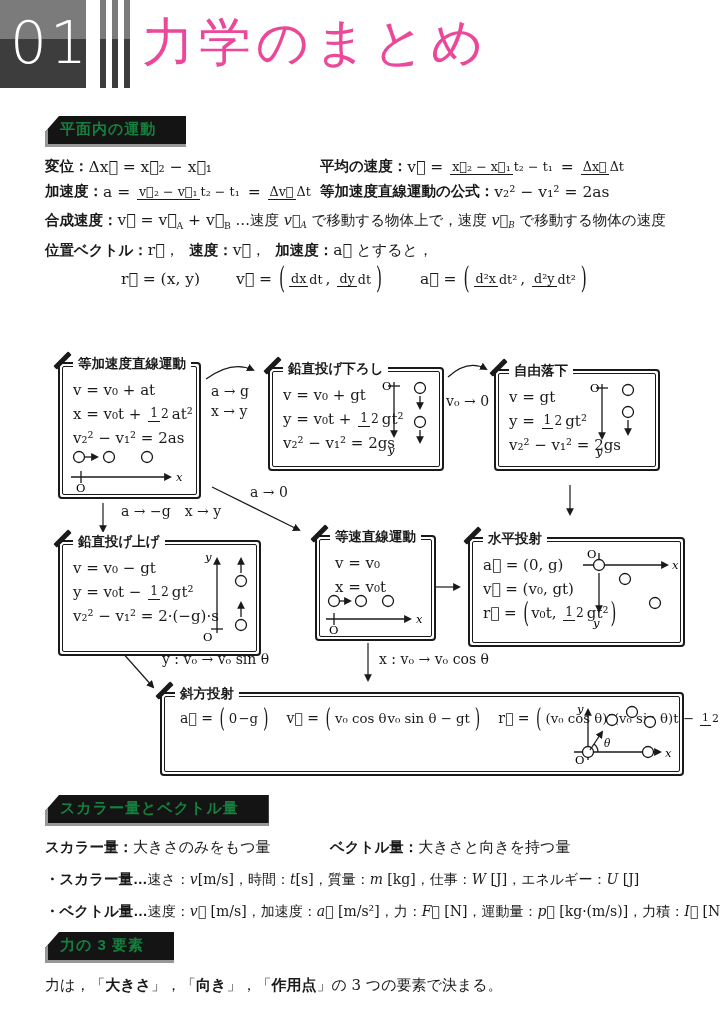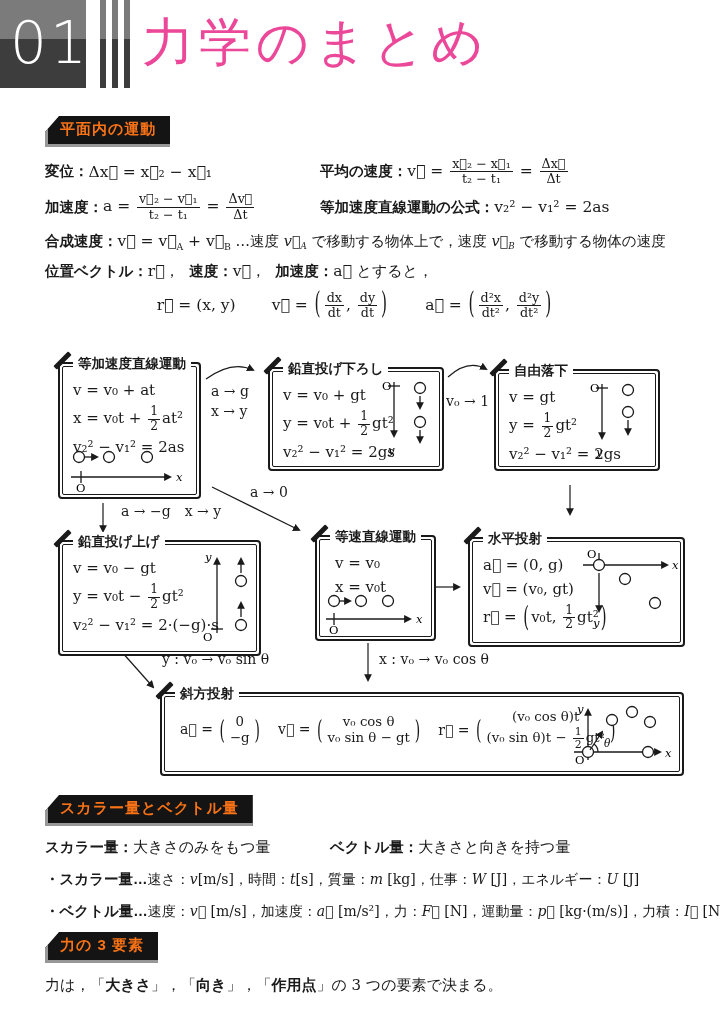--- a/index.html
+++ b/index.html
@@ -12,29 +12,29 @@
   .chap-box{position:absolute;left:0;top:0;width:86px;height:88px;
             background:linear-gradient(to bottom,var(--chapter-light) 0 44%,var(--chapter-dark) 44% 100%);}
   .chap-num{position:absolute;left:10px;top:0;line-height:86px;font-size:58px;color:#fff;
             font-family:"DejaVu Sans",sans-serif;font-weight:300;letter-spacing:3px;}
   .bars{position:absolute;left:100px;top:0;height:88px;display:flex;gap:6px;}
   .bars i{display:block;width:6px;height:100%;
           background:linear-gradient(to bottom,var(--chapter-light) 0 44%,var(--chapter-dark) 44% 100%);}
   .page-title{position:absolute;left:142px;top:8px;margin:0;font-size:52px;font-weight:500;
               color:#ec4899;letter-spacing:5px;font-family:"Liberation Sans",sans-serif;}
   
-  .badge{display:inline-block;background:#141414;color:#f97316;font-weight:700;font-size:15px;
-         padding:4px 14px 5px 12px;border-left:3px solid var(--shadow);border-bottom:3px solid var(--shadow);
+  .badge{display:inline-block;background:#141414;color:#15803d;font-weight:700;font-size:15px;
+         padding:4px 30px 5px 12px;border-left:3px solid var(--shadow);border-bottom:3px solid var(--shadow);
          clip-path:polygon(0 52%,14px 0,100% 0,100% 100%,0 100%);letter-spacing:1px;}
   
   .math,.clabel{font-family:"DejaVu Serif",serif;white-space:pre;}
   .mtext{font-family:"DejaVu Serif",serif;font-style:normal;white-space:pre;}
   .mit{font-style:italic;}
   .jl{font-weight:700;font-size:14.5px;white-space:pre;}
-  .frac,.colv{display:inline-flex;flex-direction:column;align-items:center;vertical-align:middle;
+  .frac,.colv{display:inline-flex;flex-direction:row;align-items:center;vertical-align:middle;
               font-size:0.82em;line-height:1.12;margin:0 2px;text-align:center;}
   .colv{font-size:0.95em;row-gap:1px;}
   .frac>.fr-top{border-bottom:1.3px solid currentColor;padding:0 2px;}
   .frac>.fr-bot,.colv>.fr-bot{padding:0 1px;}
   .bp{display:inline-block;transform:scaleY(1.9);transform-origin:center;margin:0 2px;font-weight:400;}
   .msub{font-size:0.6em;vertical-align:-0.4em;font-style:inherit;}
   
   .sec1{position:absolute;top:116px;left:0;right:0;padding-left:45px;}
   .fline{display:flex;align-items:center;margin-top:10px;font-size:15px;white-space:nowrap;}
   .fline .math{font-size:15.5px;}
@@ -146,21 +146,21 @@
         <path d="M212 132 L299 175" marker-end="url(#m0)"></path>
         <path d="M570 130 L570 159" marker-end="url(#m0)"></path>
         <path d="M436 232 L459 232" marker-end="url(#m0)"></path>
         <path d="M121 296 L153 332" marker-end="url(#m0)"></path>
         <path d="M368 288 L368 325" marker-end="url(#m0)"></path>
       </g>
     </svg>
 
     <span class="clabel" style="left:211px;top:28px">a → g</span>
     <span class="clabel" style="left:211px;top:48px">x → y</span>
-    <span class="clabel" style="left:446px;top:38px">v₀ → 1</span>
+    <span class="clabel" style="left:446px;top:38px">v₀ → 0</span>
     <span class="clabel" style="left:121px;top:148px">a → −g　x → y</span>
     <span class="clabel" style="left:250px;top:129px">a → 0</span>
     <span class="clabel" style="left:162px;top:296px">y : v₀ → v₀ sin θ</span>
     <span class="clabel" style="left:379px;top:296px">x : v₀ → v₀ cos θ</span>
 
     <div class="mbox b1" style="left:58px;top:7px;width:139px;height:133px">
       <span class="fold"></span>
       <span class="mtitle">等加速度直線運動</span>
       <div class="mlines">
         <span class="math">v = v₀ + at</span>

